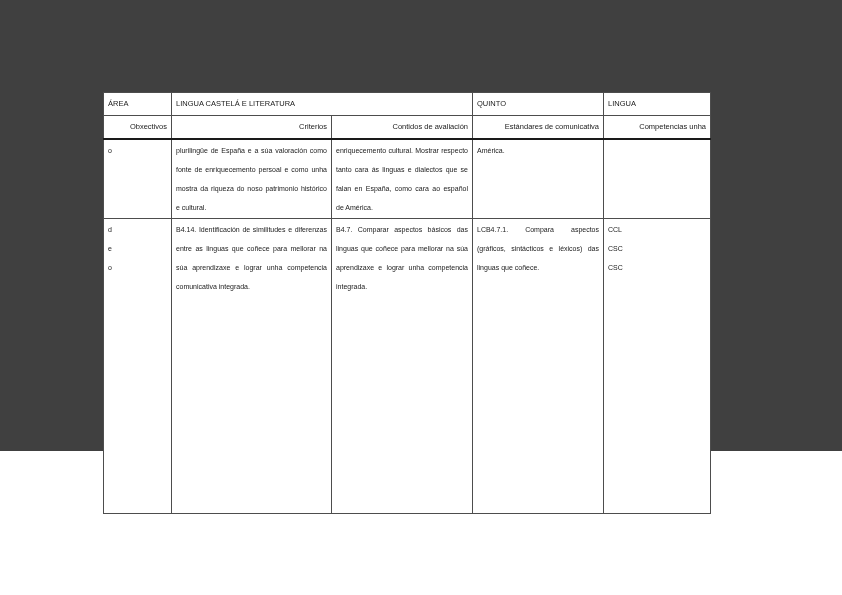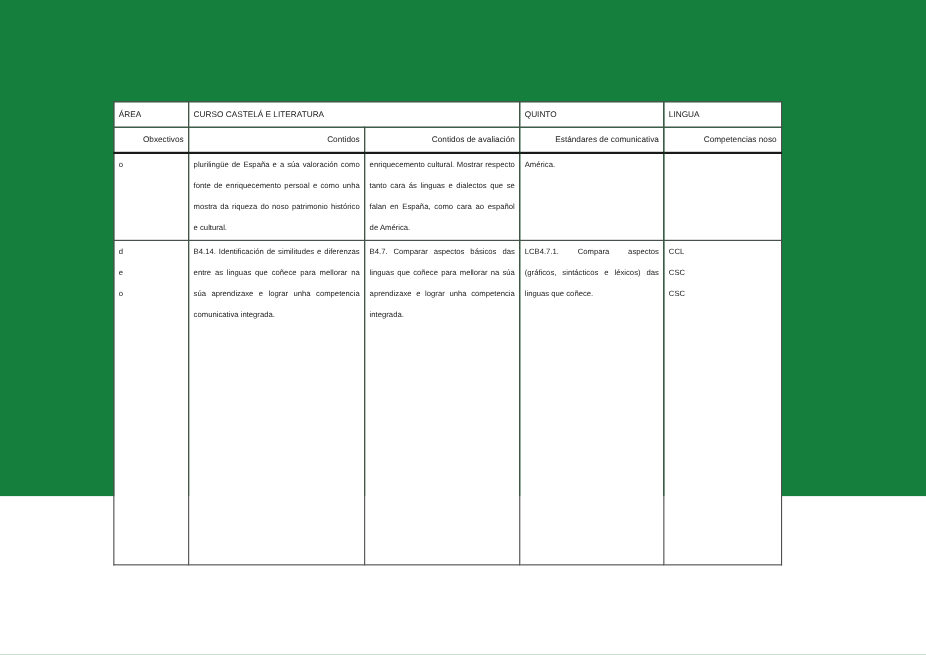--- a/index.html
+++ b/index.html
@@ -6,21 +6,21 @@
   html, body {
     width: 842px; height: 595px;
     background: #ffffff;
     font-family: "Liberation Sans", sans-serif;
     color: #1a1a1a;
     overflow: hidden;
   }
   .page {
     position: relative;
     width: 842px; height: 451px;
-    background: #15803d;
+    background: #404040;
   }
   table.curriculum {
     position: absolute;
     left: 103px; top: 92px;
     width: 607px; height: 422px;
     border-collapse: collapse;
     table-layout: fixed;
   }
   table.curriculum td {
     border: 1px solid #4d4d4d;
@@ -59,31 +59,31 @@
       <col style="width:68px">
       <col style="width:160px">
       <col style="width:141px">
       <col style="width:131px">
       <col style="width:107px">
     </colgroup>
 
     <tbody>
         <tr class="hdr1">
       <td>ÁREA</td>
-      <td colspan="2">CURSO CASTELÁ E LITERATURA</td>
+      <td colspan="2">LINGUA CASTELÁ E LITERATURA</td>
       <td>QUINTO</td>
       <td>LINGUA</td>
     </tr>
 
     <tr class="hdr2">
       <td>Obxectivos</td>
-      <td>Contidos</td>
+      <td>Criterios</td>
       <td>Contidos de avaliación</td>
       <td>Estándares de comunicativa</td>
-      <td>Competencias noso</td>
+      <td>Competencias unha</td>
     </tr>
 
     <tr class="row1">
       <td>
         <div class="line">o</div>
       </td>
       <td>
         <div class="para">plurilingüe de España e a súa valoración como fonte de enriquecemento persoal e como unha mostra da riqueza do noso patrimonio histórico e cultural.</div>
       </td>
       <td>

